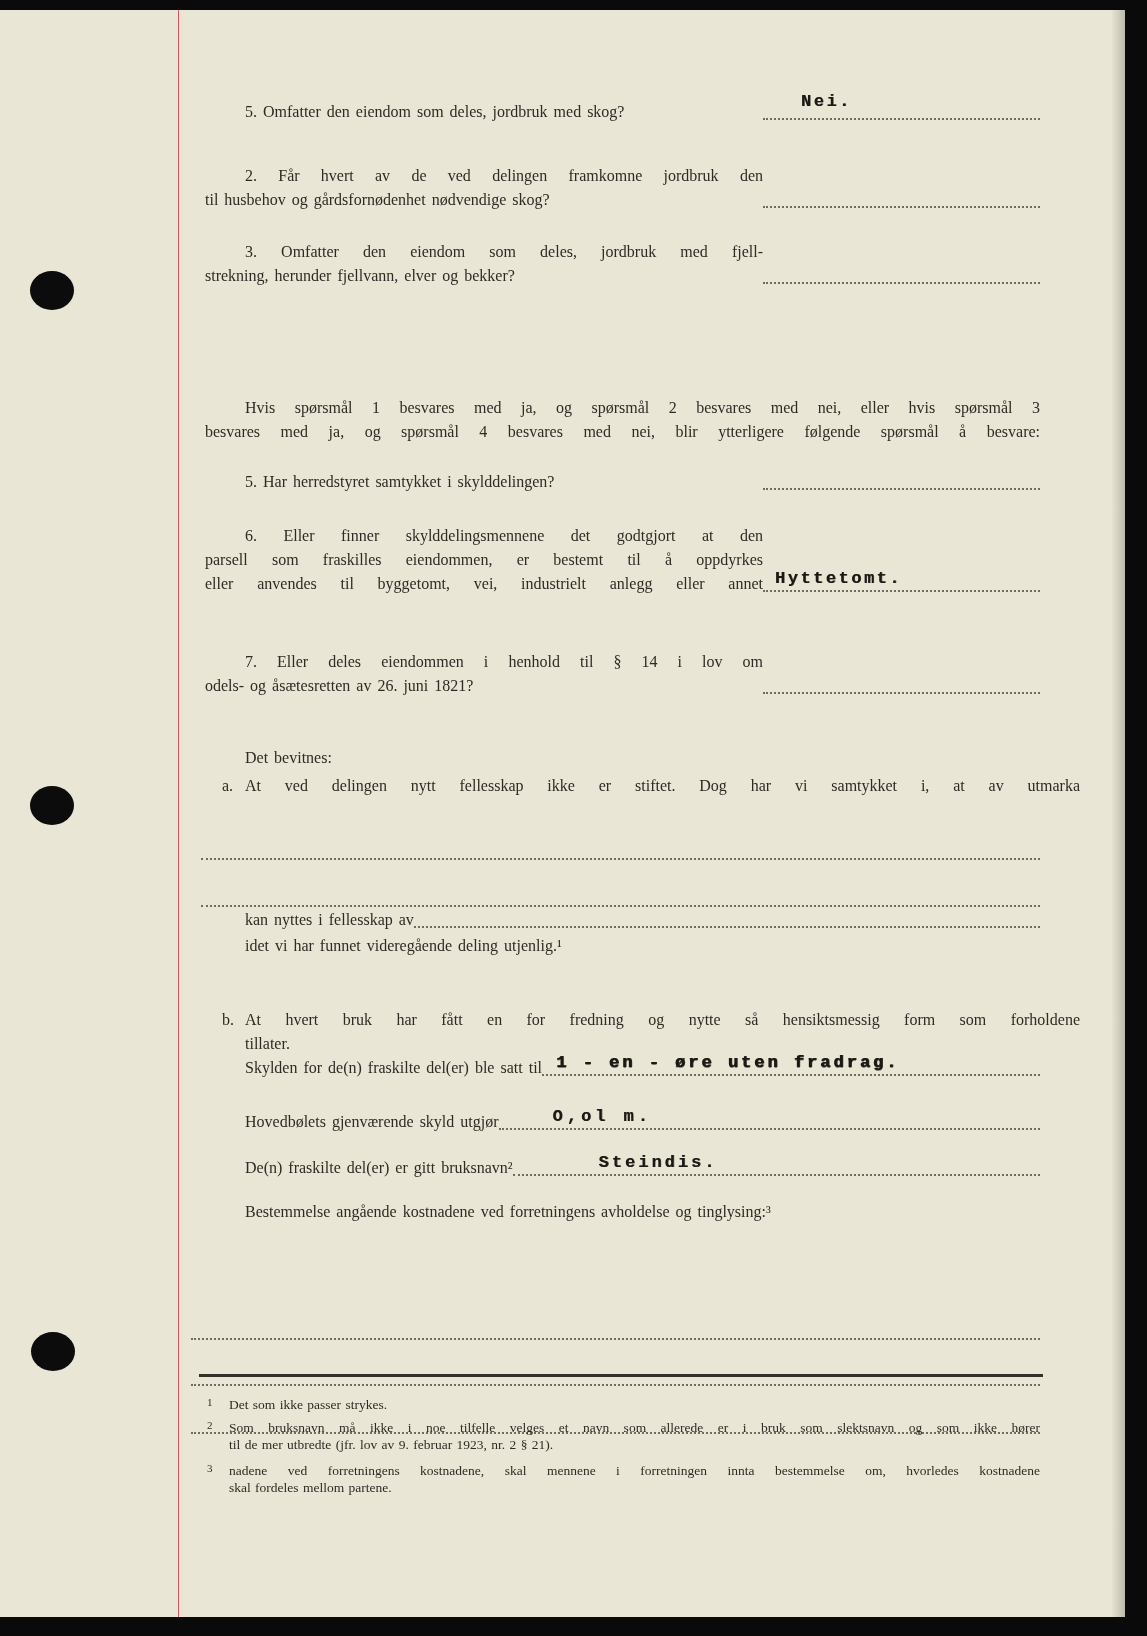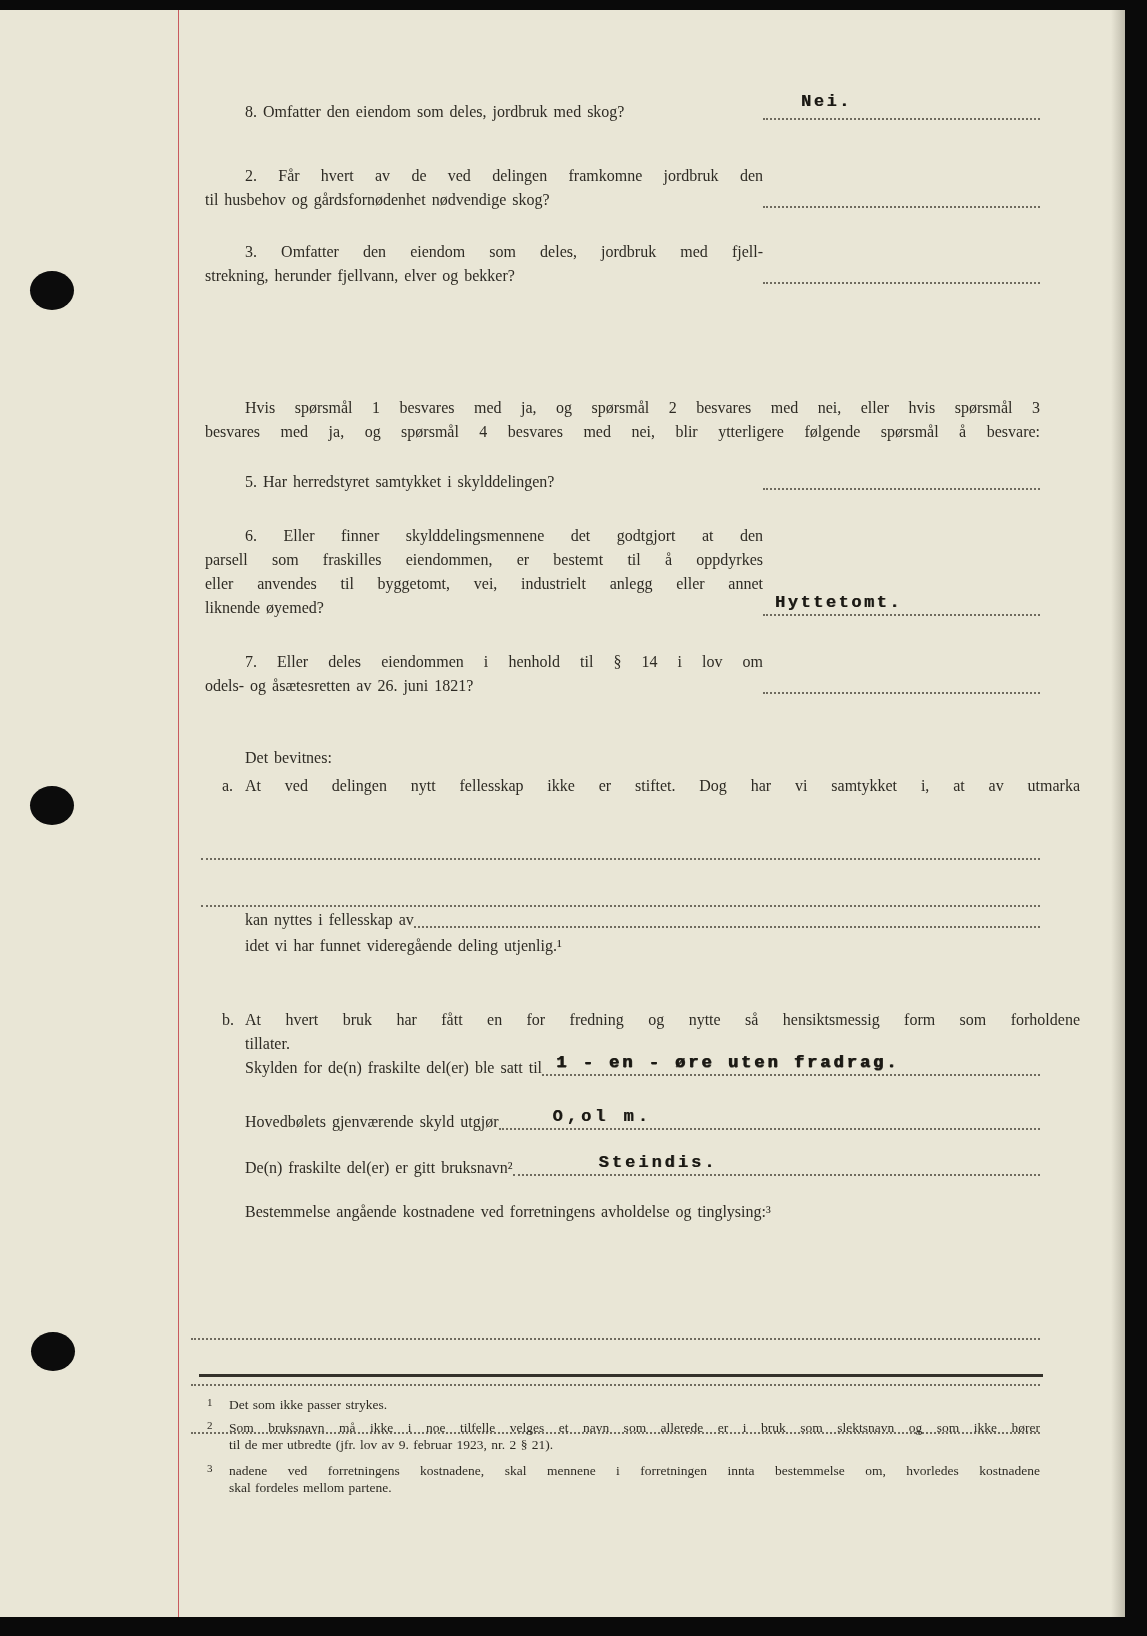--- a/index.html
+++ b/index.html
@@ -81,21 +81,21 @@
 
 <div class="page">
   <div class="margin-line"></div>
   <div class="hole h1"></div>
   <div class="hole h2"></div>
   <div class="hole h3"></div>
 
   <div class="content">
 
     <div class="blk q-row" style="top:90px">
-      <div class="q-main ind">8. Omfatter den eiendom som deles, jordbruk med skog?</div>
+      <div class="q-main ind">5. Omfatter den eiendom som deles, jordbruk med skog?</div>
       <div class="leader">
         <span class="typed nei">Nei.</span>
       </div>
     </div>
 
     <div class="blk q-row" style="top:154px">
       <div class="q-main">
         <div class="jl ind">2. Får hvert av de ved delingen framkomne jordbruk den</div>
         <div>til husbehov og gårdsfornødenhet nødvendige skog?</div>
       </div>
@@ -119,21 +119,20 @@
     <div class="blk q-row" style="top:460px">
       <div class="q-main ind">5. Har herredstyret samtykket i skylddelingen?</div>
       <div class="leader"></div>
     </div>
 
     <div class="blk q-row" style="top:514px">
       <div class="q-main">
         <div class="jl ind">6. Eller finner skylddelingsmennene det godtgjort at den</div>
         <div class="jl">parsell som fraskilles eiendommen, er bestemt til å oppdyrkes</div>
         <div class="jl">eller anvendes til byggetomt, vei, industrielt anlegg eller annet</div>
-        <div>liknende øyemed?</div>
       </div>
       <div class="leader">
         <span class="typed hytte">Hyttetomt.</span>
       </div>
     </div>
 
     <div class="blk q-row" style="top:640px">
       <div class="q-main">
         <div class="jl ind">7. Eller deles eiendommen i henhold til § 14 i lov om</div>
         <div>odels- og åsætesretten av 26. juni 1821?</div>

